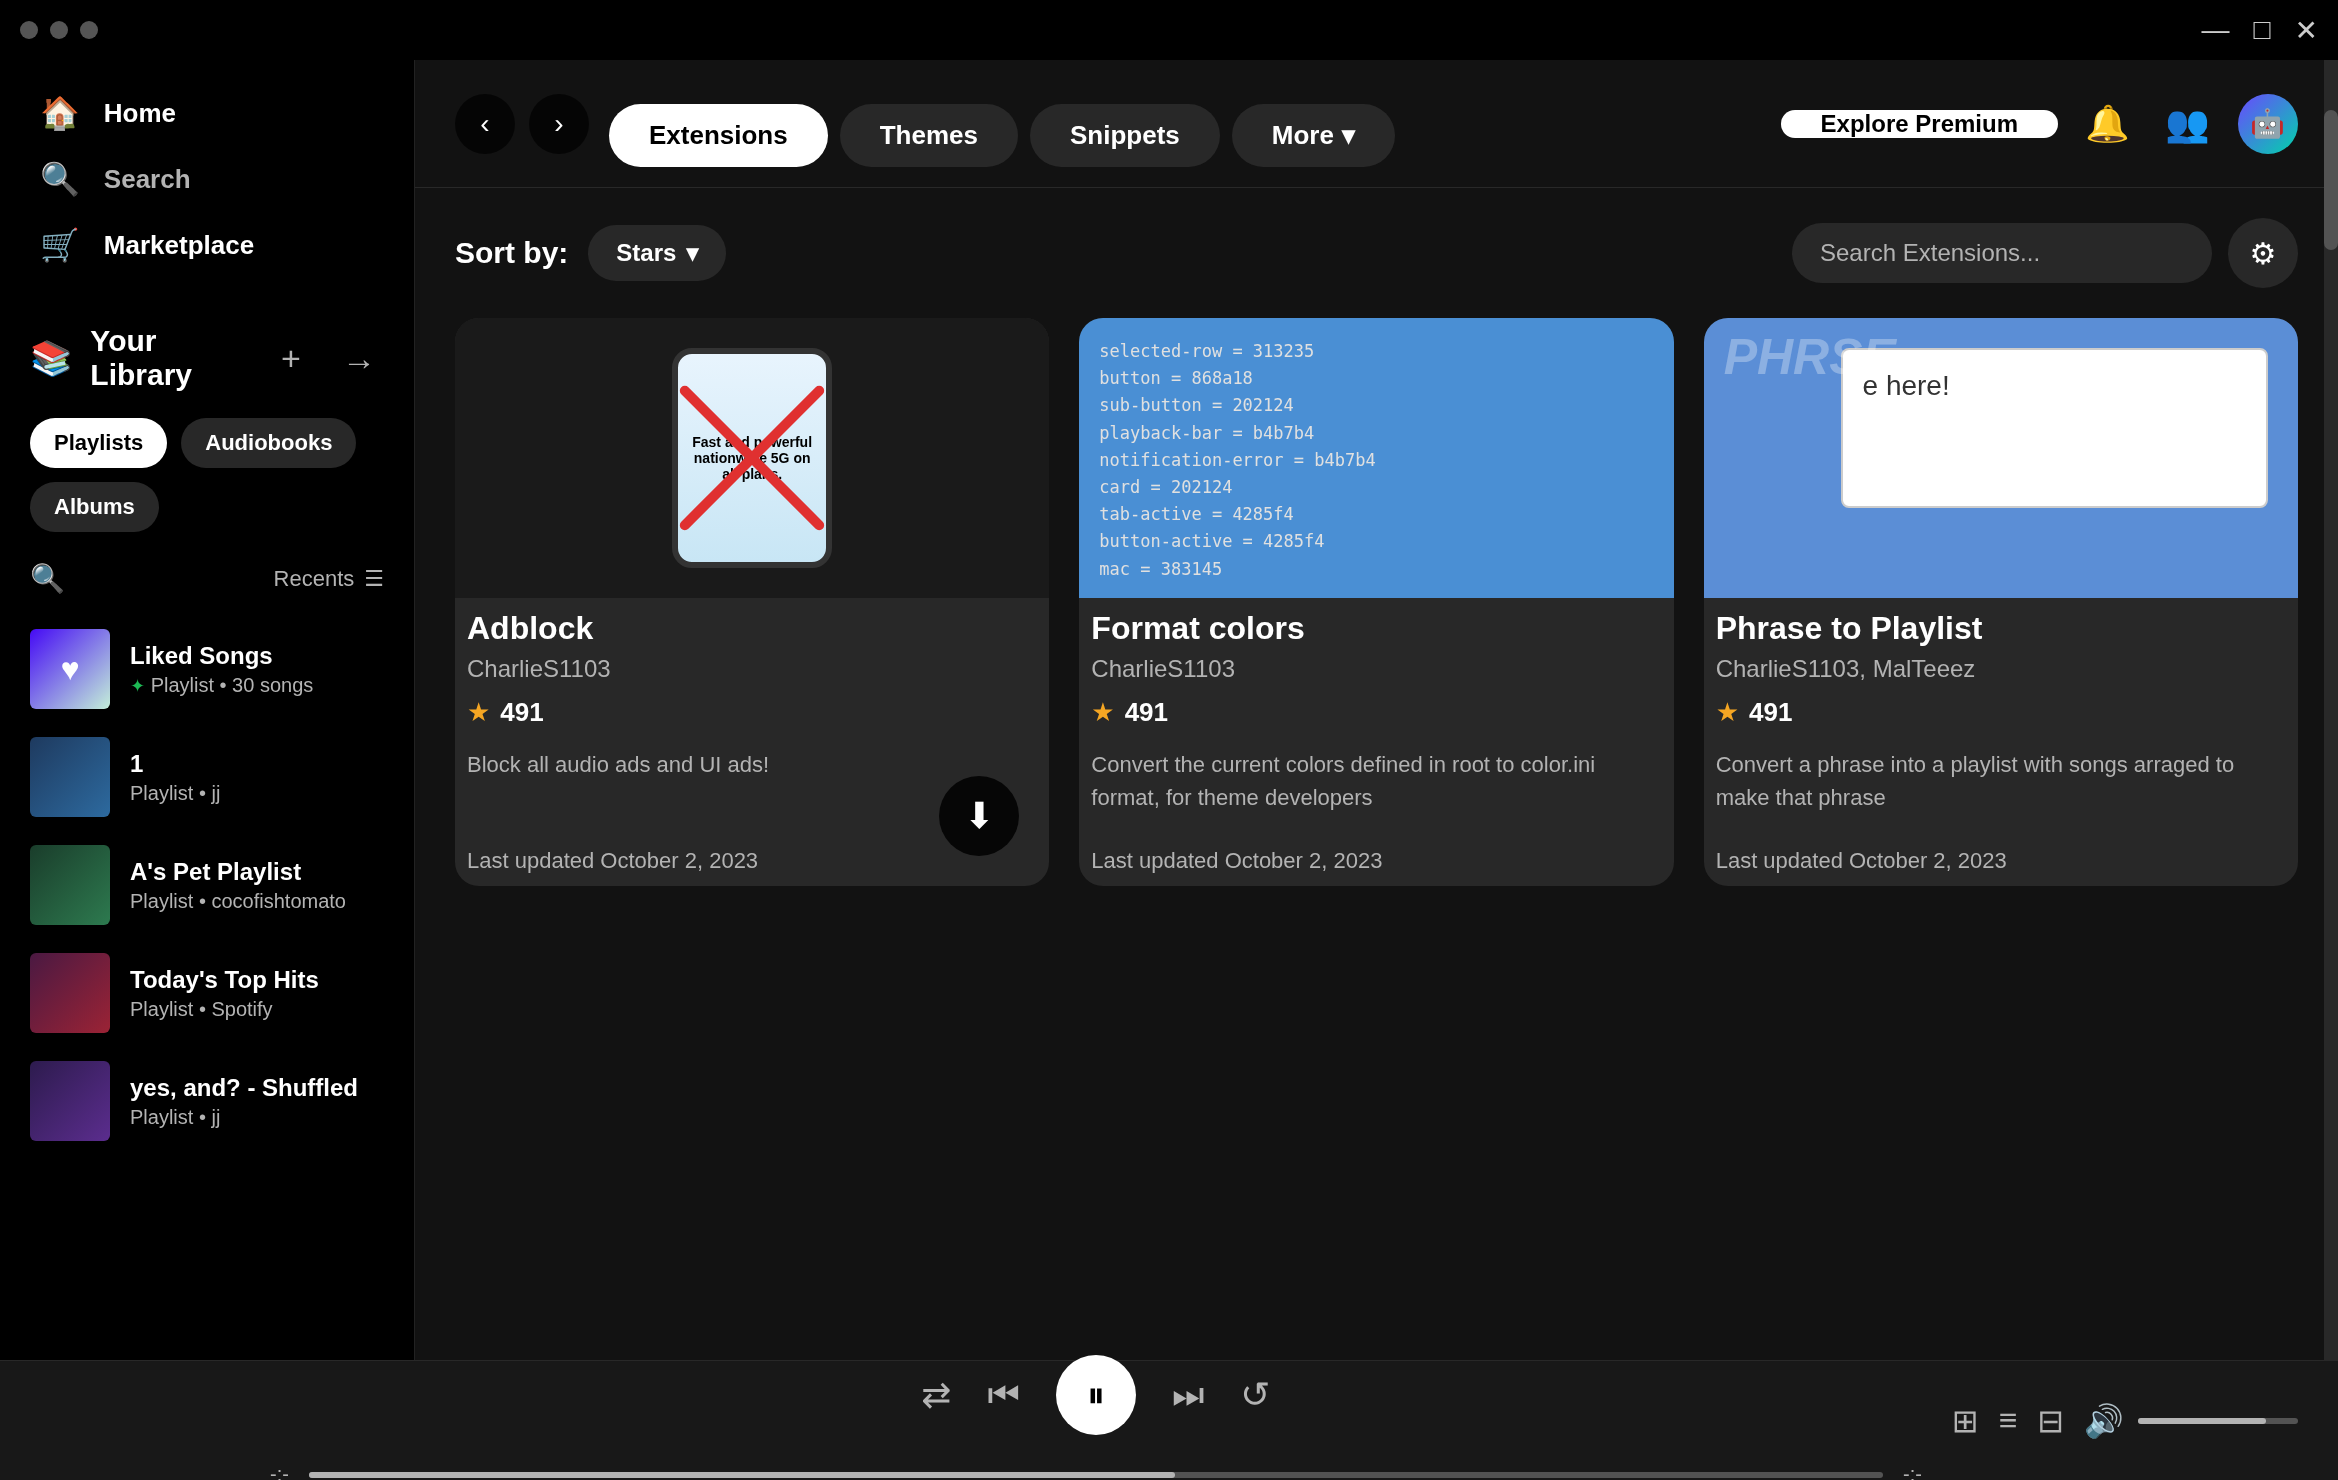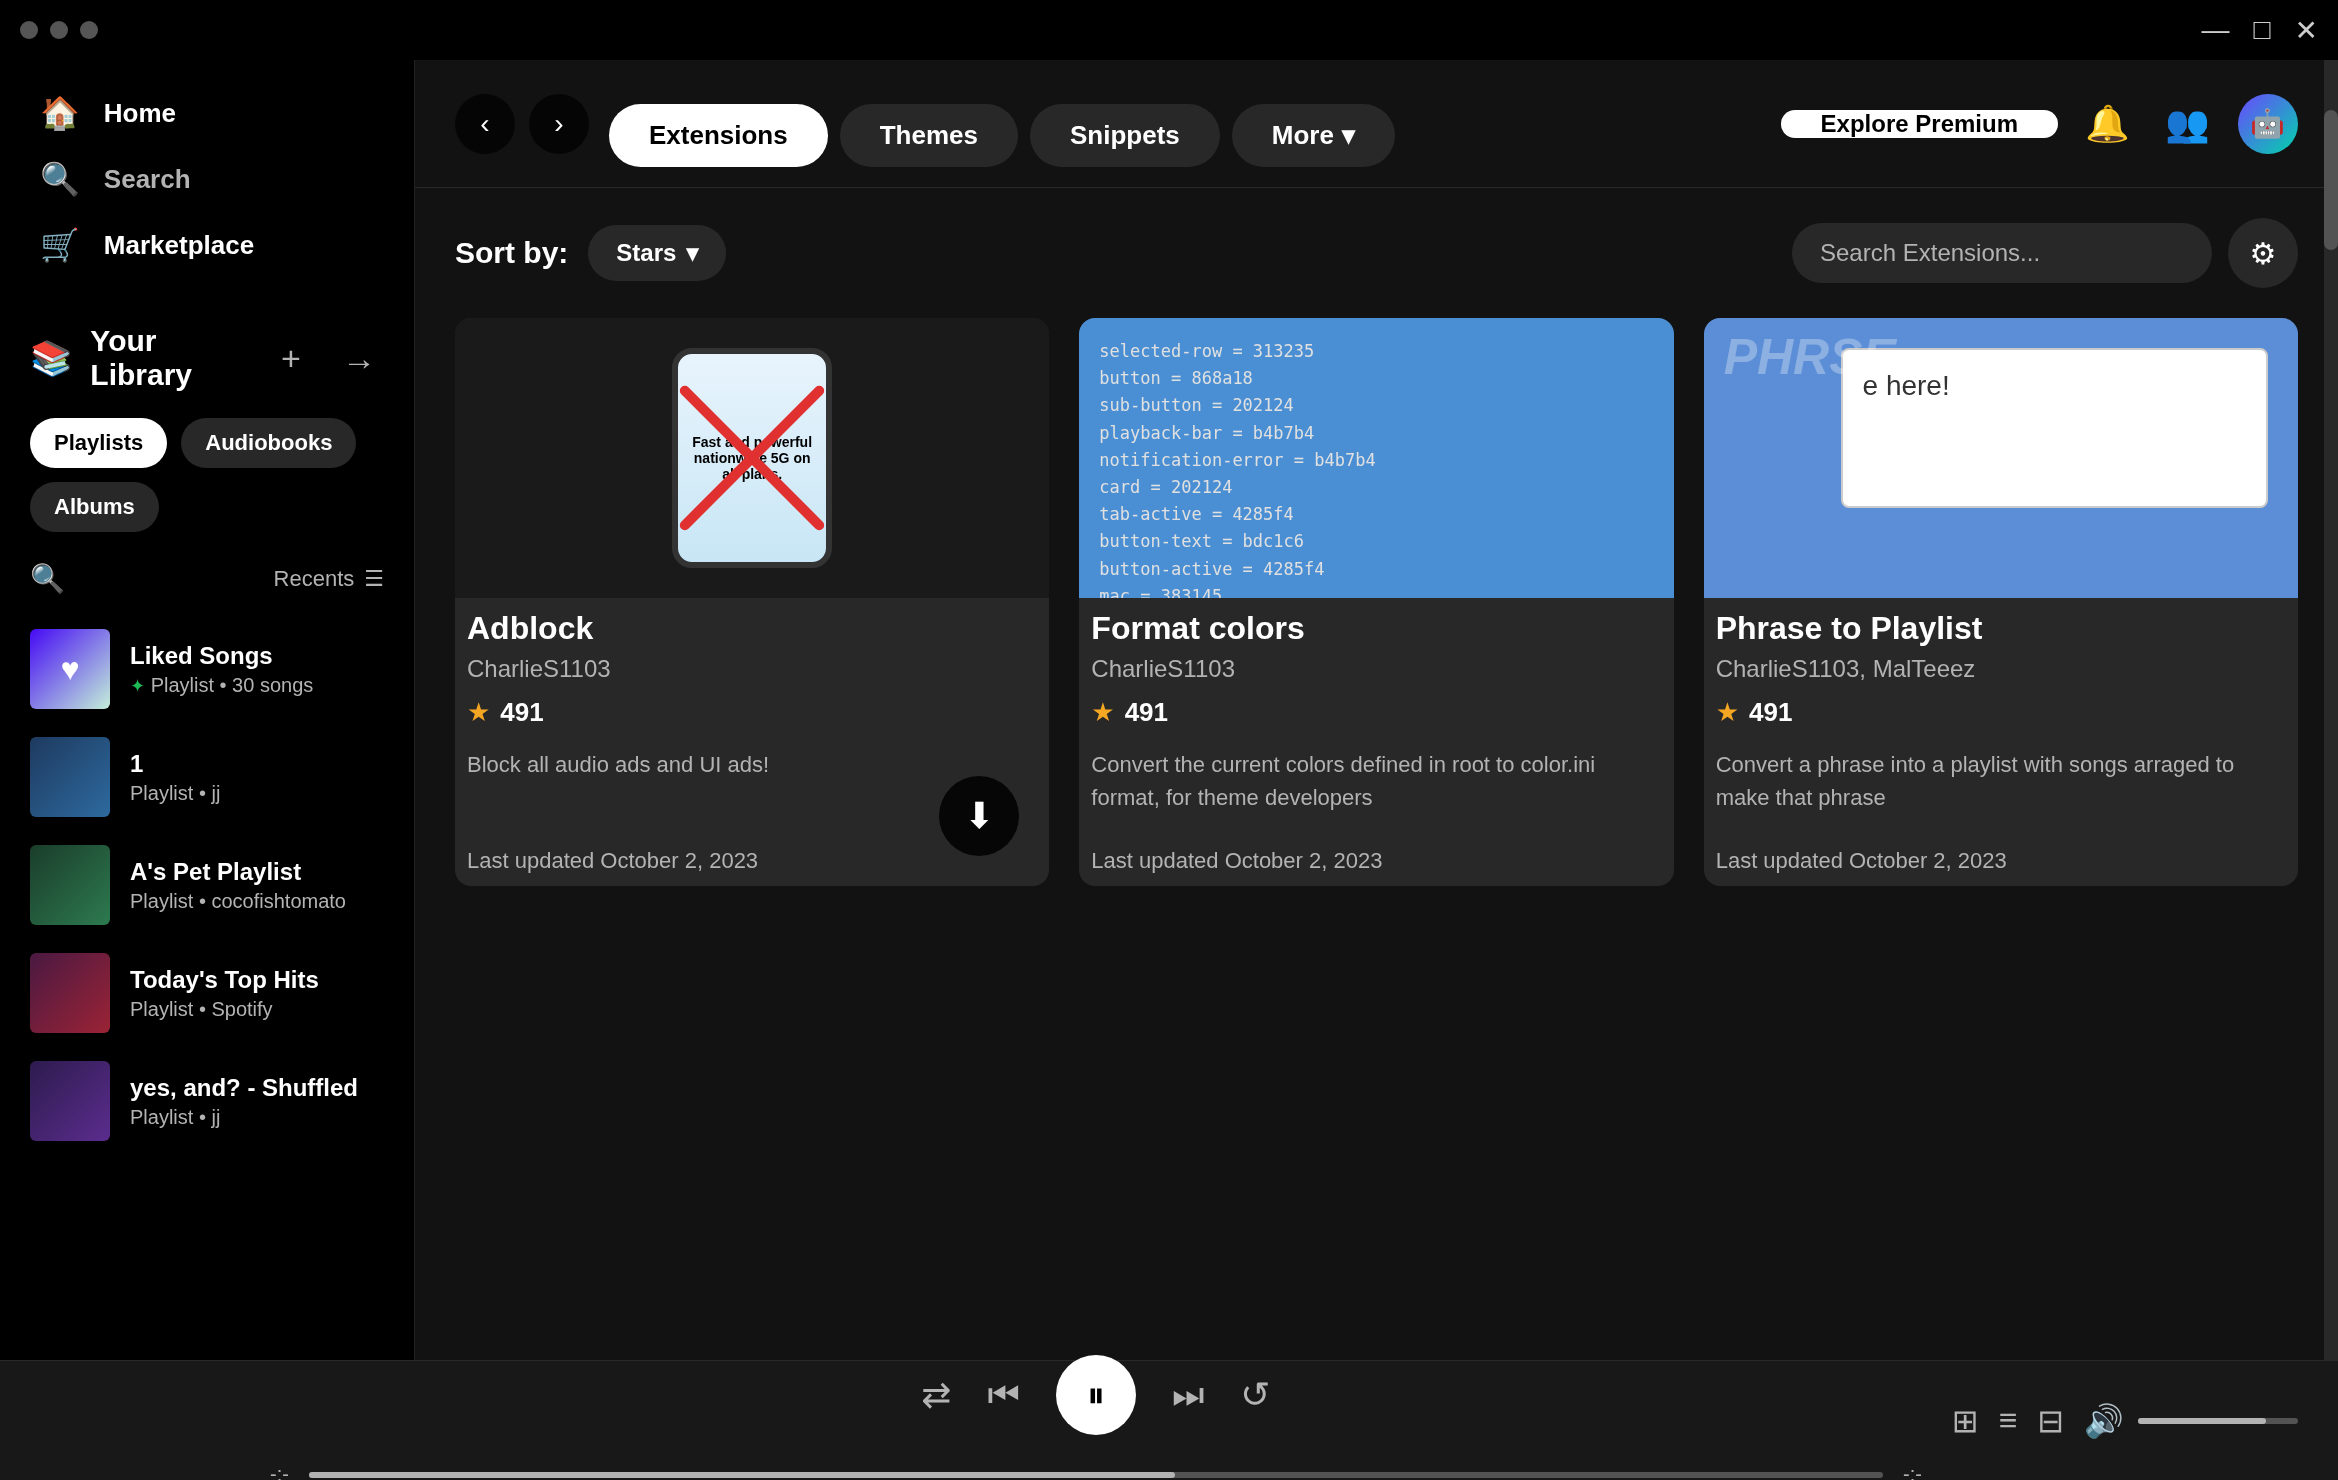--- a/index.html
+++ b/index.html
@@ -319,21 +319,21 @@
 
     
     .cards-grid {
       display: grid;
       grid-template-columns: repeat(3, 1fr);
       gap: 30px;
     }
 
     .ext-card {
       background: #282828;
-      border-radius: 16px;
+      border-radius: 24px;
       overflow: hidden;
       cursor: pointer;
       transition: background 0.2s;
     }
 
     .card-image {
       width: 100%;
       height: 280px;
       object-fit: cover;
       background: #1a1a2e;
@@ -770,21 +770,20 @@
 
         <div class="ext-card">
           <div class="card-image format-img">
             <div class="format-line">selected-row = 313235</div>
             <div class="format-line">button = 868a18</div>
             <div class="format-line">sub-button = 202124</div>
             <div class="format-line">playback-bar = b4b7b4</div>
             <div class="format-line">notification-error = b4b7b4</div>
             <div class="format-line">card = 202124</div>
             <div class="format-line">tab-active = 4285f4</div>
-            <div class="format-line">button-text = bdc1c6</div>
             <div class="format-line">button-active = 4285f4</div>
             <div class="format-line">mac = 383145</div>
 
           </div>
           <div class="card-body">
             <div class="card-title">Format colors</div>
             <div class="card-author">CharlieS1103</div>
             <div class="card-stars">
               <span class="star">★</span>
               <span class="star-count">491</span>

